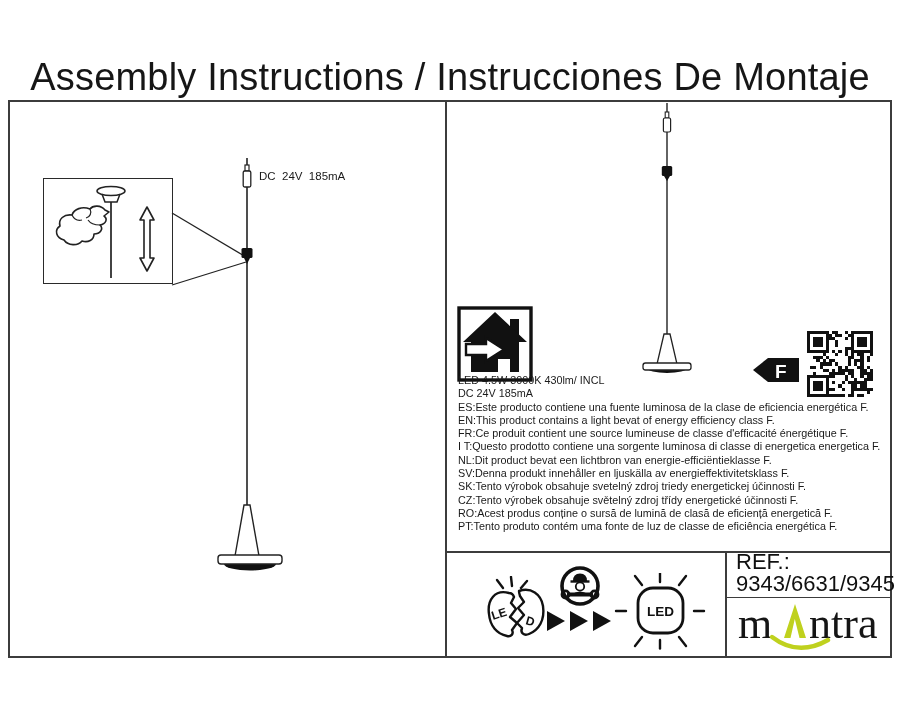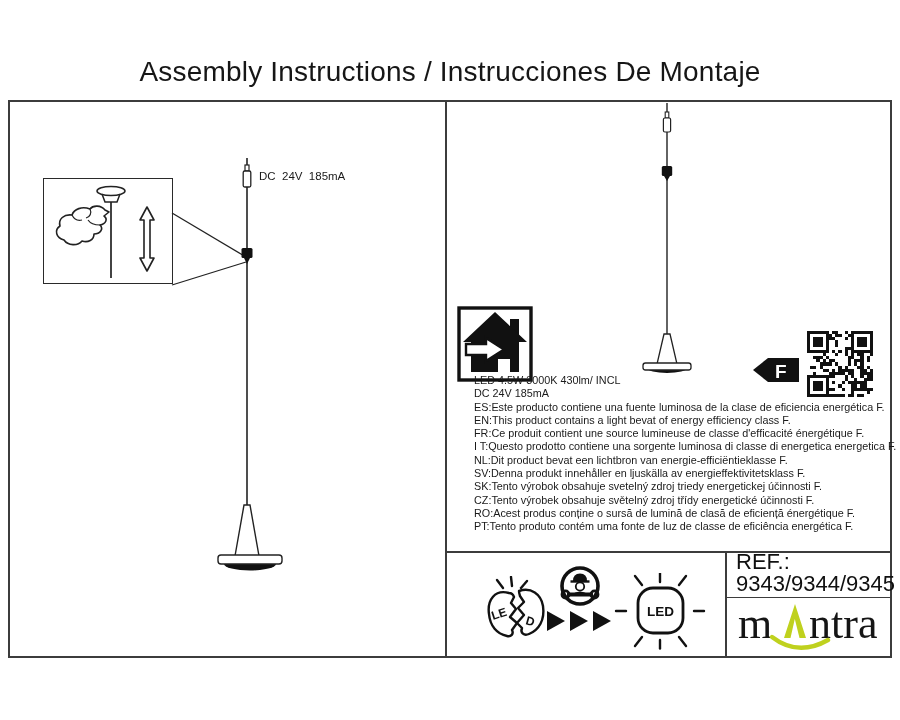--- a/index.html
+++ b/index.html
@@ -3,33 +3,33 @@
 <meta charset="utf-8">
 <style>
   html,body{margin:0;padding:0;}
   body{
     width:900px;height:720px;position:relative;background:#ffffff;
     font-family:"Liberation Sans", sans-serif;color:#1c1c1c;overflow:hidden;
   }
   .abs{position:absolute;}
   .page-title{
     left:0;top:56px;width:900px;text-align:center;
-    font-size:28px;letter-spacing:.2px;color:#161616;font-weight:400;
+    font-size:38px;letter-spacing:.2px;color:#161616;font-weight:400;
   }
   .main-frame{
     left:8px;top:100px;width:880px;height:554px;
     border:2px solid #3c3c3c;background:#fff;
   }
   .rule{background:#3c3c3c;}
   .inset-box{
     left:43px;top:178px;width:128px;height:104px;
     border:1.7px solid #2a2a2a;background:#fff;
   }
   .dc-label{left:259px;top:170px;font-size:11.5px;color:#1a1a1a;white-space:pre;}
-  .spec-block{left:458px;top:374px;width:426px;margin-left:16px;}
+  .spec-block{left:458px;top:374px;width:426px;}
   .spec-line{font-size:10.8px;line-height:13.3px;color:#1a1a1a;white-space:nowrap;}
   .ref-box{left:736px;top:551px;width:150px;}
   .ref-line{font-size:22px;line-height:22px;color:#101010;}
   .brand-cell{left:726px;top:598px;width:164px;height:58px;display:flex;align-items:center;justify-content:center;}
   svg{display:block;}
   .qr-wrap{left:806px;top:331px;width:68px;height:66px;}
 </style>
 </head>
 <body>
 
@@ -346,21 +346,21 @@
     <div class="spec-line">LED  4.5W  3000K 430lm/ INCL</div>
     <div class="spec-line">DC  24V  185mA</div>
     <div class="spec-line">ES:Este producto contiene una fuente luminosa de la clase de eficiencia energética F.</div>
     <div class="spec-line">EN:This product contains a light bevat of energy efficiency class F.</div>
     <div class="spec-line">FR:Ce produit contient une source lumineuse de classe d'efficacité énergétique F.</div>
     <div class="spec-line">I T:Questo prodotto contiene una sorgente luminosa di classe di energetica energetica F.</div>
     <div class="spec-line">NL:Dit product bevat een lichtbron van energie-efficiëntieklasse F.</div>
     <div class="spec-line">SV:Denna produkt innehåller en ljuskälla av energieffektivitetsklass F.</div>
     <div class="spec-line">SK:Tento výrobok obsahuje svetelný zdroj triedy energetickej účinnosti F.</div>
     <div class="spec-line">CZ:Tento výrobek obsahuje světelný zdroj třídy energetické účinnosti F.</div>
-    <div class="spec-line">RO:Acest produs conține o sursă de lumină de clasă de eficiență énergétique F.</div>
+    <div class="spec-line">RO:Acest produs conține o sursă de lumină de clasă de eficiență energetică F.</div>
     <div class="spec-line">PT:Tento produto contém uma fonte de luz de classe de eficiência energética F.</div>
   </div>
 
 <svg class="abs" style="left:483px;top:576px;" width="66" height="72" viewBox="0 0 66 72">
   <g stroke="#111" fill="#fff" stroke-width="2.4" stroke-linejoin="round" stroke-linecap="round">
     <line x1="20" y1="12" x2="14" y2="4"></line>
     <line x1="29" y1="10" x2="28" y2="1"></line>
     <line x1="38" y1="12" x2="44" y2="5"></line>
     <path d="M26 17 C 12 13, 4 24, 6 38 C 7 50, 14 58, 24 60 C 28 61, 31 58, 29 54
              L 34 47 L 27 41 L 33 33 L 28 27 L 31 21 C 30 18, 28 17, 26 17 Z"></path>
@@ -398,21 +398,21 @@
     <line x1="30" y1="64" x2="23" y2="73"></line>
     <line x1="48" y1="67" x2="48" y2="75.5"></line>
     <line x1="67" y1="64" x2="74" y2="73"></line>
   </g>
   <rect x="26" y="15" width="45" height="45" rx="15" fill="#fff" stroke="#111" stroke-width="2.8"></rect>
   <text x="48.5" y="42.5" text-anchor="middle" font-size="13.5" font-weight="bold" fill="#111" font-family="Liberation Sans, sans-serif">LED</text>
 </svg>
 
 <div class="abs ref-box">
   <div class="ref-line">REF.:</div>
-  <div class="ref-line">9343/9344/9345</div>
+  <div class="ref-line">9343/6631/9345</div>
 </div>
 
 <div class="abs brand-cell">
   <svg width="152" height="56" viewBox="0 0 152 56">
     <text x="6" y="39" font-family="Liberation Serif, serif" font-size="44" fill="#151515">m</text>
     <polygon points="52,39 63,5 74,39 67.5,39 62.8,20 58.5,39" fill="#bfd11e"></polygon>
     <text x="77" y="39" font-family="Liberation Serif, serif" font-size="44" fill="#151515">ntra</text>
     <path d="M40 38 Q 66 58 96 41" fill="none" stroke="#bfd11e" stroke-width="4.4" stroke-linecap="round"></path>
   </svg>
 </div>

